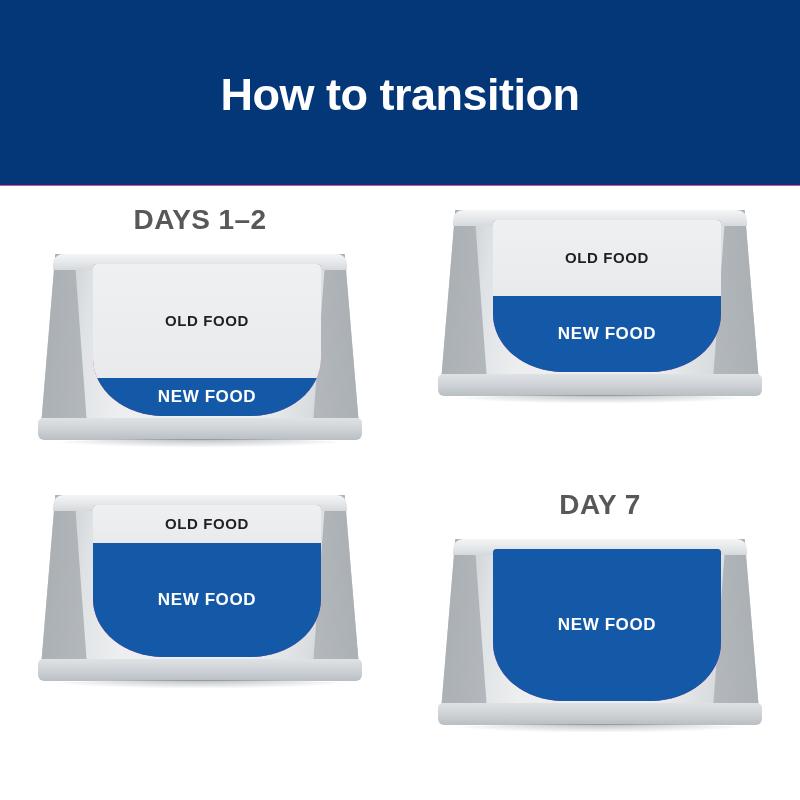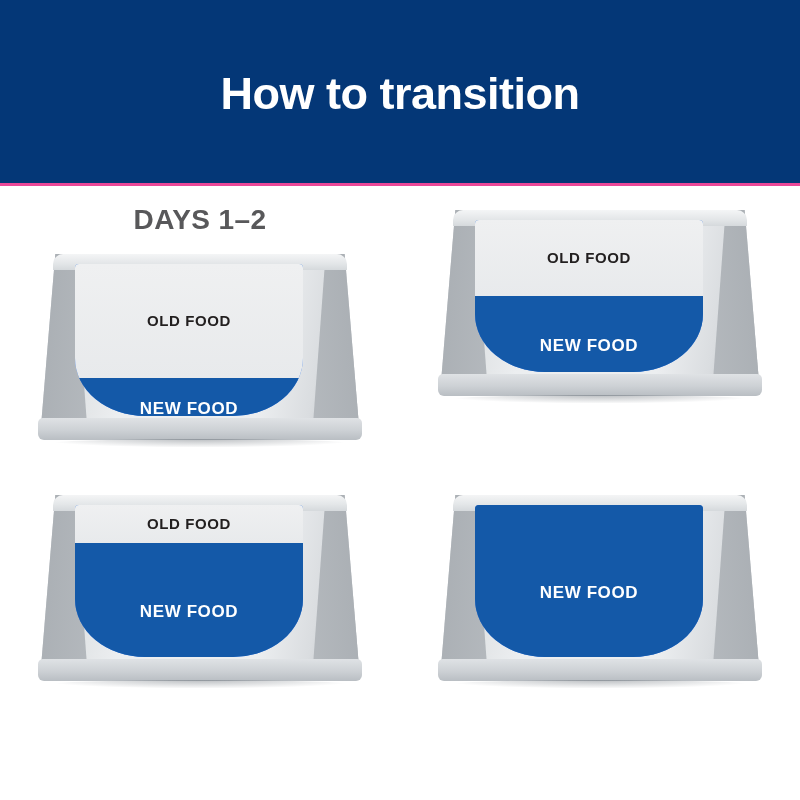--- a/index.html
+++ b/index.html
@@ -13,21 +13,21 @@
     font-family: "Liberation Sans", sans-serif;
     overflow: hidden;
     position: relative;
   }
 
   
   .header {
     width: 800px;
     height: 186px;
     background: #043777;
-    border-bottom: 3px solid #ec4899;
+    border-bottom: 1px solid #ec4899;
     box-sizing: border-box;
     display: flex;
     flex-direction: column;
     align-items: center;
     justify-content: center;
     padding-top: 4px;
   }
   .header-line {
     color: #ffffff;
     font-family: "Liberation Sans", sans-serif;
@@ -117,27 +117,27 @@
     top: 6px;
     width: 318px;
     height: 172px;
     clip-path: polygon(89.5% 0%, 95.5% 0%, 100% 100%, 85.5% 100%);
     background: linear-gradient(265deg, #a9aeb3 0%, #c3c7cb 45%, #dcdfe2 100%);
   }
 
   
   .bowl-cavity {
     position: absolute;
-    left: 34px;
+    left: 52px;
     top: 16px;
     width: 228px;
     height: 152px;
     border-radius: 4px 4px 70px 70px / 4px 4px 58px 58px;
     overflow: hidden;
-    background: #3b82f6;
+    background: #ec4899;
     box-shadow: inset 0 1px 2px rgba(120,128,136,0.30);
   }
   .food-old {
     position: absolute;
     left: 0; right: 0; top: 0;
     background: linear-gradient(180deg, #eff0f1 0%, #e8eaec 100%);
   }
   .food-new {
     position: absolute;
     left: 0; right: 0; bottom: 0;
@@ -153,21 +153,20 @@
     letter-spacing: 0.6px;
     white-space: nowrap;
   }
   .label-old {
     color: #221f1f;
     font-size: 15px;
   }
   .label-new {
     color: #ffffff;
     font-size: 17px;
-    margin-top: 12px;
   }
 
   
   .bowl-foot {
     position: absolute;
     left: -3px;
     top: 170px;
     width: 324px;
     height: 22px;
     background: linear-gradient(180deg, #dfe2e5 0%, #cdd1d5 55%, #b9bec3 100%);
@@ -241,20 +240,21 @@
         <div class="food-new" style="height: 75%;"></div>
         <div class="food-label label-old" style="top: 10px;">OLD FOOD</div>
         <div class="food-label label-new" style="top: 85px;">NEW FOOD</div>
       </div>
       <div class="bowl-foot"></div>
       <div class="bowl-shadow"></div>
     </div>
   </div>
 
   <div class="step">
+    <div class="step-title">DAY 7</div>
     <div class="bowl">
       <div class="bowl-body"></div>
       <div class="bowl-wall-l"></div>
       <div class="bowl-wall-r"></div>
       <div class="bowl-rim"></div>
       <div class="bowl-cavity">
         <div class="food-old" style="height: 0%;"></div>
         <div class="food-new" style="height: 100%;"></div>
 
         <div class="food-label label-new" style="top: 66px;">NEW FOOD</div>

